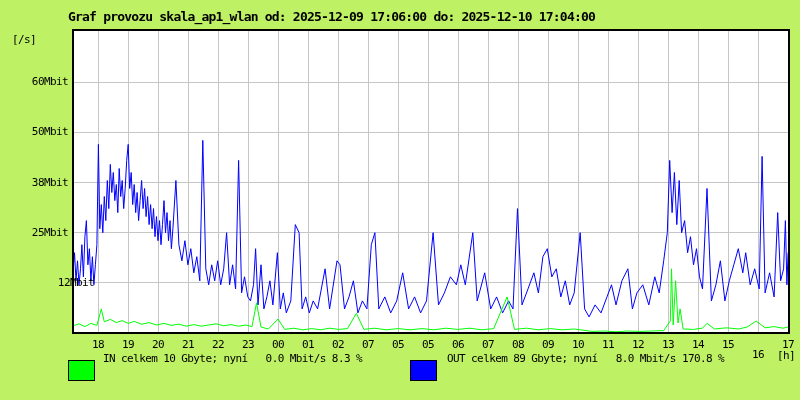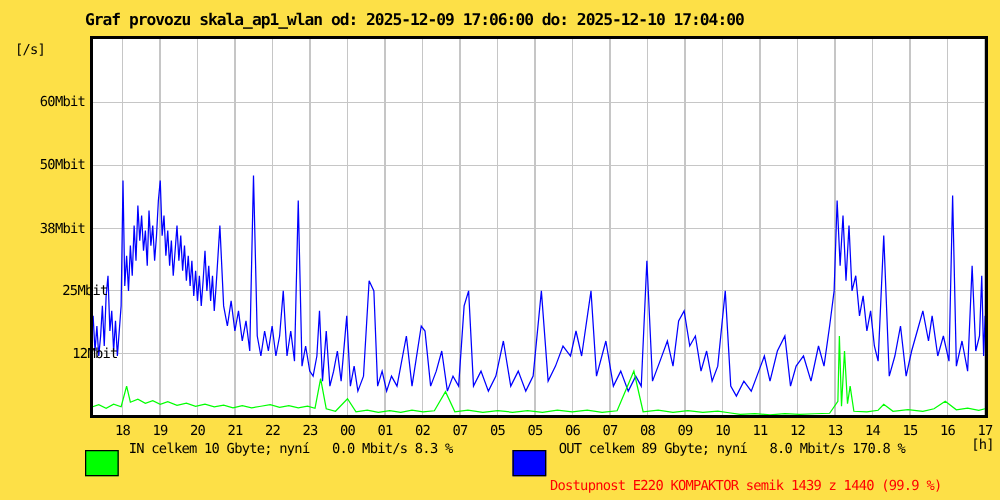--- a/index.html
+++ b/index.html
@@ -1,17 +1,17 @@
 <!DOCTYPE html>
 <html><head>
 <meta charset="utf-8">
 <style>
   html,body{margin:0;padding:0;background:#c0c0c0;}
   .wrap{
-    position:relative;width:800px;height:400px;background:#fde047;
+    position:relative;width:800px;height:400px;background:#bef264;
     font-family:"DejaVu Sans Mono","Liberation Mono",monospace;
     color:#000;overflow:hidden;
   }
   .title{
     position:absolute;left:68px;top:9px;
     font-size:13px;font-weight:bold;letter-spacing:-0.8px;white-space:pre;
   }
   .unit-y{position:absolute;left:12px;top:33px;font-size:11px;letter-spacing:-0.6px;}
   .unit-x{position:absolute;left:763px;top:349px;width:32px;text-align:right;font-size:11px;letter-spacing:-0.6px;}
   .chart-svg{position:absolute;left:65px;top:26px;width:732px;height:320px;}
@@ -65,21 +65,20 @@
     </svg>
 
   <div class="unit-x">[h]</div>
 
   <div class="swatch" style="left: 68px; background: rgb(0, 255, 0);"></div>
   <div class="legtext" style="left:103px;">IN celkem 10 Gbyte; nyní   0.0 Mbit/s 8.3 %</div>
 
   <div class="swatch" style="left: 410px; background: rgb(0, 0, 255);"></div>
   <div class="legtext" style="left:447px;">OUT celkem 89 Gbyte; nyní   8.0 Mbit/s 170.8 %</div>
 
-  <div class="avail" style="color: rgb(255, 0, 0);">Dostupnost E220 KOMPAKTOR semik 1439 z 1440 (99.9 %)</div>
 <div class="xlab" style="left:83px;">18</div>
     <div class="xlab" style="left:113px;">19</div>
     <div class="xlab" style="left:143px;">20</div>
     <div class="xlab" style="left:173px;">21</div>
     <div class="xlab" style="left:203px;">22</div>
     <div class="xlab" style="left:233px;">23</div>
     <div class="xlab" style="left:263px;">00</div>
     <div class="xlab" style="left:293px;">01</div>
     <div class="xlab" style="left:323px;">02</div>
     <div class="xlab" style="left:353px;">07</div>
@@ -88,20 +87,20 @@
     <div class="xlab" style="left:443px;">06</div>
     <div class="xlab" style="left:473px;">07</div>
     <div class="xlab" style="left:503px;">08</div>
     <div class="xlab" style="left:533px;">09</div>
     <div class="xlab" style="left:563px;">10</div>
     <div class="xlab" style="left:593px;">11</div>
     <div class="xlab" style="left:623px;">12</div>
     <div class="xlab" style="left:653px;">13</div>
     <div class="xlab" style="left:683px;">14</div>
     <div class="xlab" style="left:713px;">15</div>
-    <div class="xlab" style="left:743px;">16</div>
+    <div class="xlab" style="left:743px;margin-top:10px;">16</div>
     <div class="xlab" style="left:773px;">17</div>
     <div class="ylab" style="top:75.17218543046357px;">60Mbit</div>
     <div class="ylab" style="top:125.33774834437085px;">50Mbit</div>
     <div class="ylab" style="top:175.50331125827816px;">38Mbit</div>
-    <div class="ylab" style="top:225.66887417218544px;padding-left:18px;">25Mbit</div>
+    <div class="ylab" style="top:225.66887417218544px;">25Mbit</div>
     <div class="ylab" style="top:275.8344370860927px;padding-left:26px;">12Mbit</div>
   </div>
 
 </body></html>

